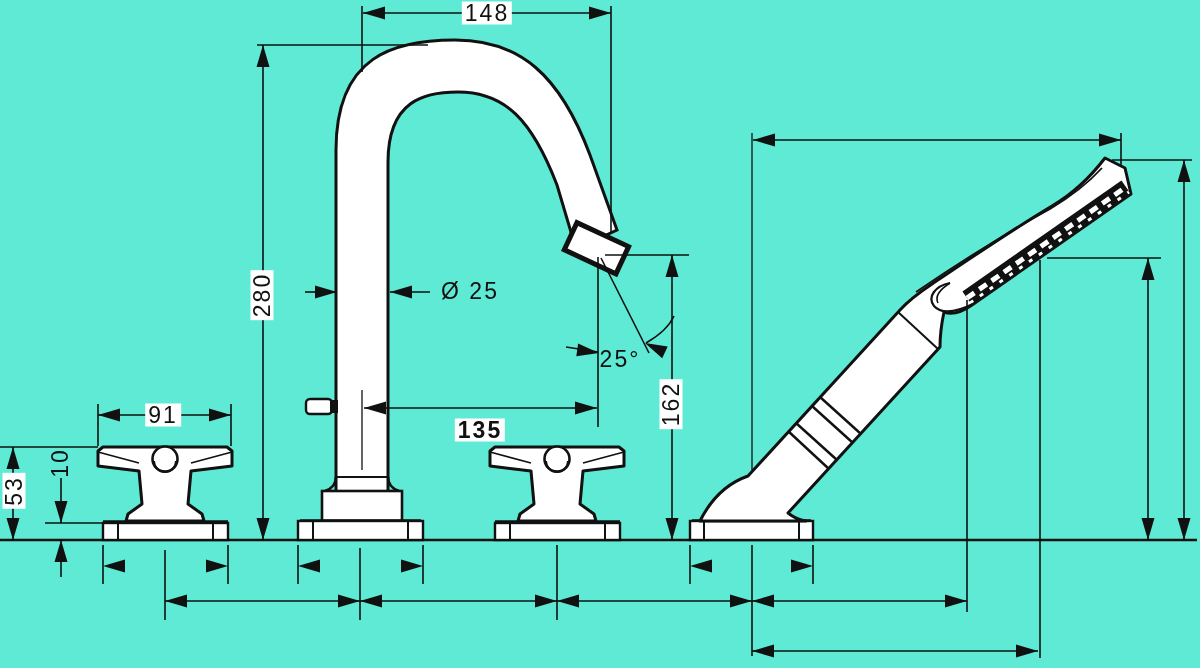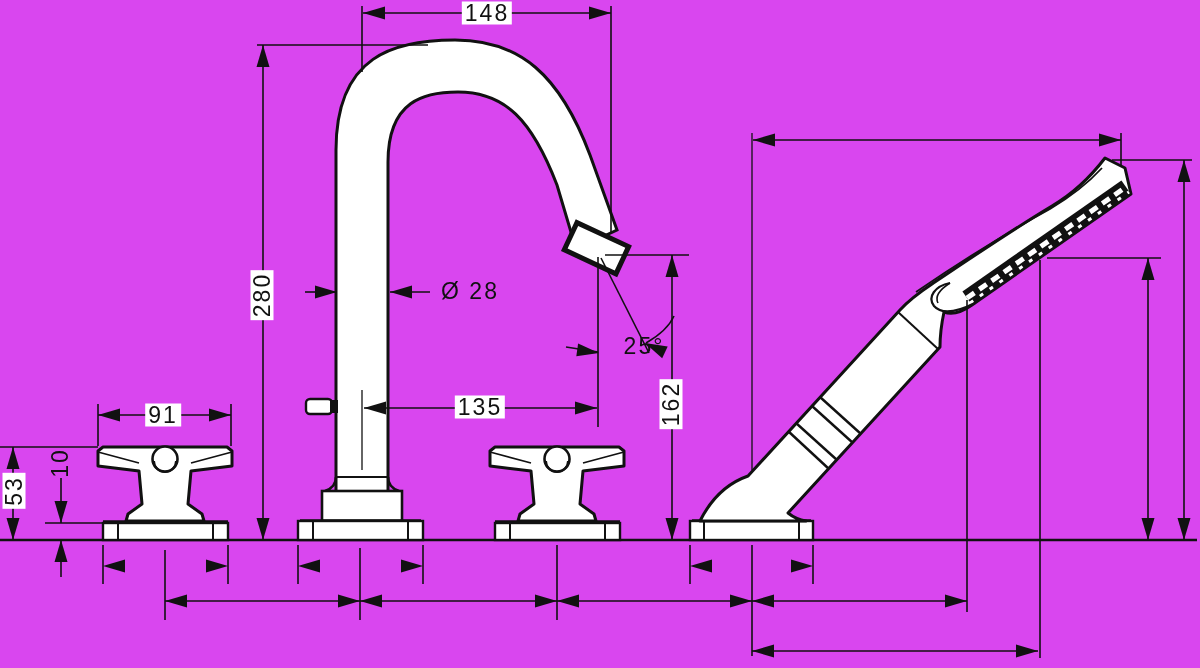--- a/index.html
+++ b/index.html
@@ -1,16 +1,16 @@
 <!DOCTYPE html>
 <html><head>
 <meta charset="utf-8">
 <style>
   html,body{margin:0;padding:0;background:#fff;}
-  #stage{position:relative;width:1200px;height:668px;background:#d946ef;overflow:hidden;
+  #stage{position:relative;width:1200px;height:668px;background:#5eead4;overflow:hidden;
          font-family:"Liberation Sans",sans-serif;text-align:center;}
   #stage svg{position:absolute;left:0;top:0;}
   .dim{position:absolute;font-size:23px;line-height:1;letter-spacing:2px;color:#111;
        background:#fff;padding:0 3px;transform:translate(-50%,-50%);white-space:nowrap;}
   .dim.rot{transform:translate(-50%,-50%) rotate(-90deg);}
   .dim.nobg{background:transparent;}
 </style>
 </head>
 <body>
 
@@ -166,23 +166,23 @@
     <use href="#arr" transform="translate(1184 540) rotate(90)"></use>
     <use href="#arr" transform="translate(1148 258) rotate(-90)"></use>
     <use href="#arr" transform="translate(1148 540) rotate(90)"></use>
     <use href="#arr" transform="translate(752 651) rotate(180)"></use>
     <use href="#arr" transform="translate(1038 651)"></use>
   </g>
 </svg>
 
 <div class="dim" style="left:487px;top:13px;">148</div>
 <div class="dim rot" style="left:262px;top:295px;">280</div>
-<div class="dim nobg" style="left:470px;top:291px;">Ø 28</div>
-<div class="dim nobg" style="left:620px;top:346px;margin-left:24px;">25°</div>
-<div class="dim" style="left:480px;top:407px;">135</div>
+<div class="dim nobg" style="left:470px;top:291px;">Ø 25</div>
+<div class="dim nobg" style="left:620px;top:359px;">25°</div>
+<div class="dim" style="left:480px;top:430px;font-weight:bold;">135</div>
 <div class="dim rot" style="left:671px;top:404px;">162</div>
 <div class="dim" style="left:163px;top:415px;">91</div>
 <div class="dim rot" style="left:14px;top:491px;">53</div>
 <div class="dim rot nobg" style="left:60px;top:463px;">10</div>
 <div class="dim nobg" style="left:165px;top:566px;"></div>
 <div class="dim nobg" style="left:360px;top:566px;"></div>
 <div class="dim nobg" style="left:751px;top:566px;"></div>
 <div class="dim" style="left:262px;top:601px;"></div>
 <div class="dim" style="left:458px;top:601px;"></div>
 <div class="dim" style="left:654px;top:601px;"></div>

